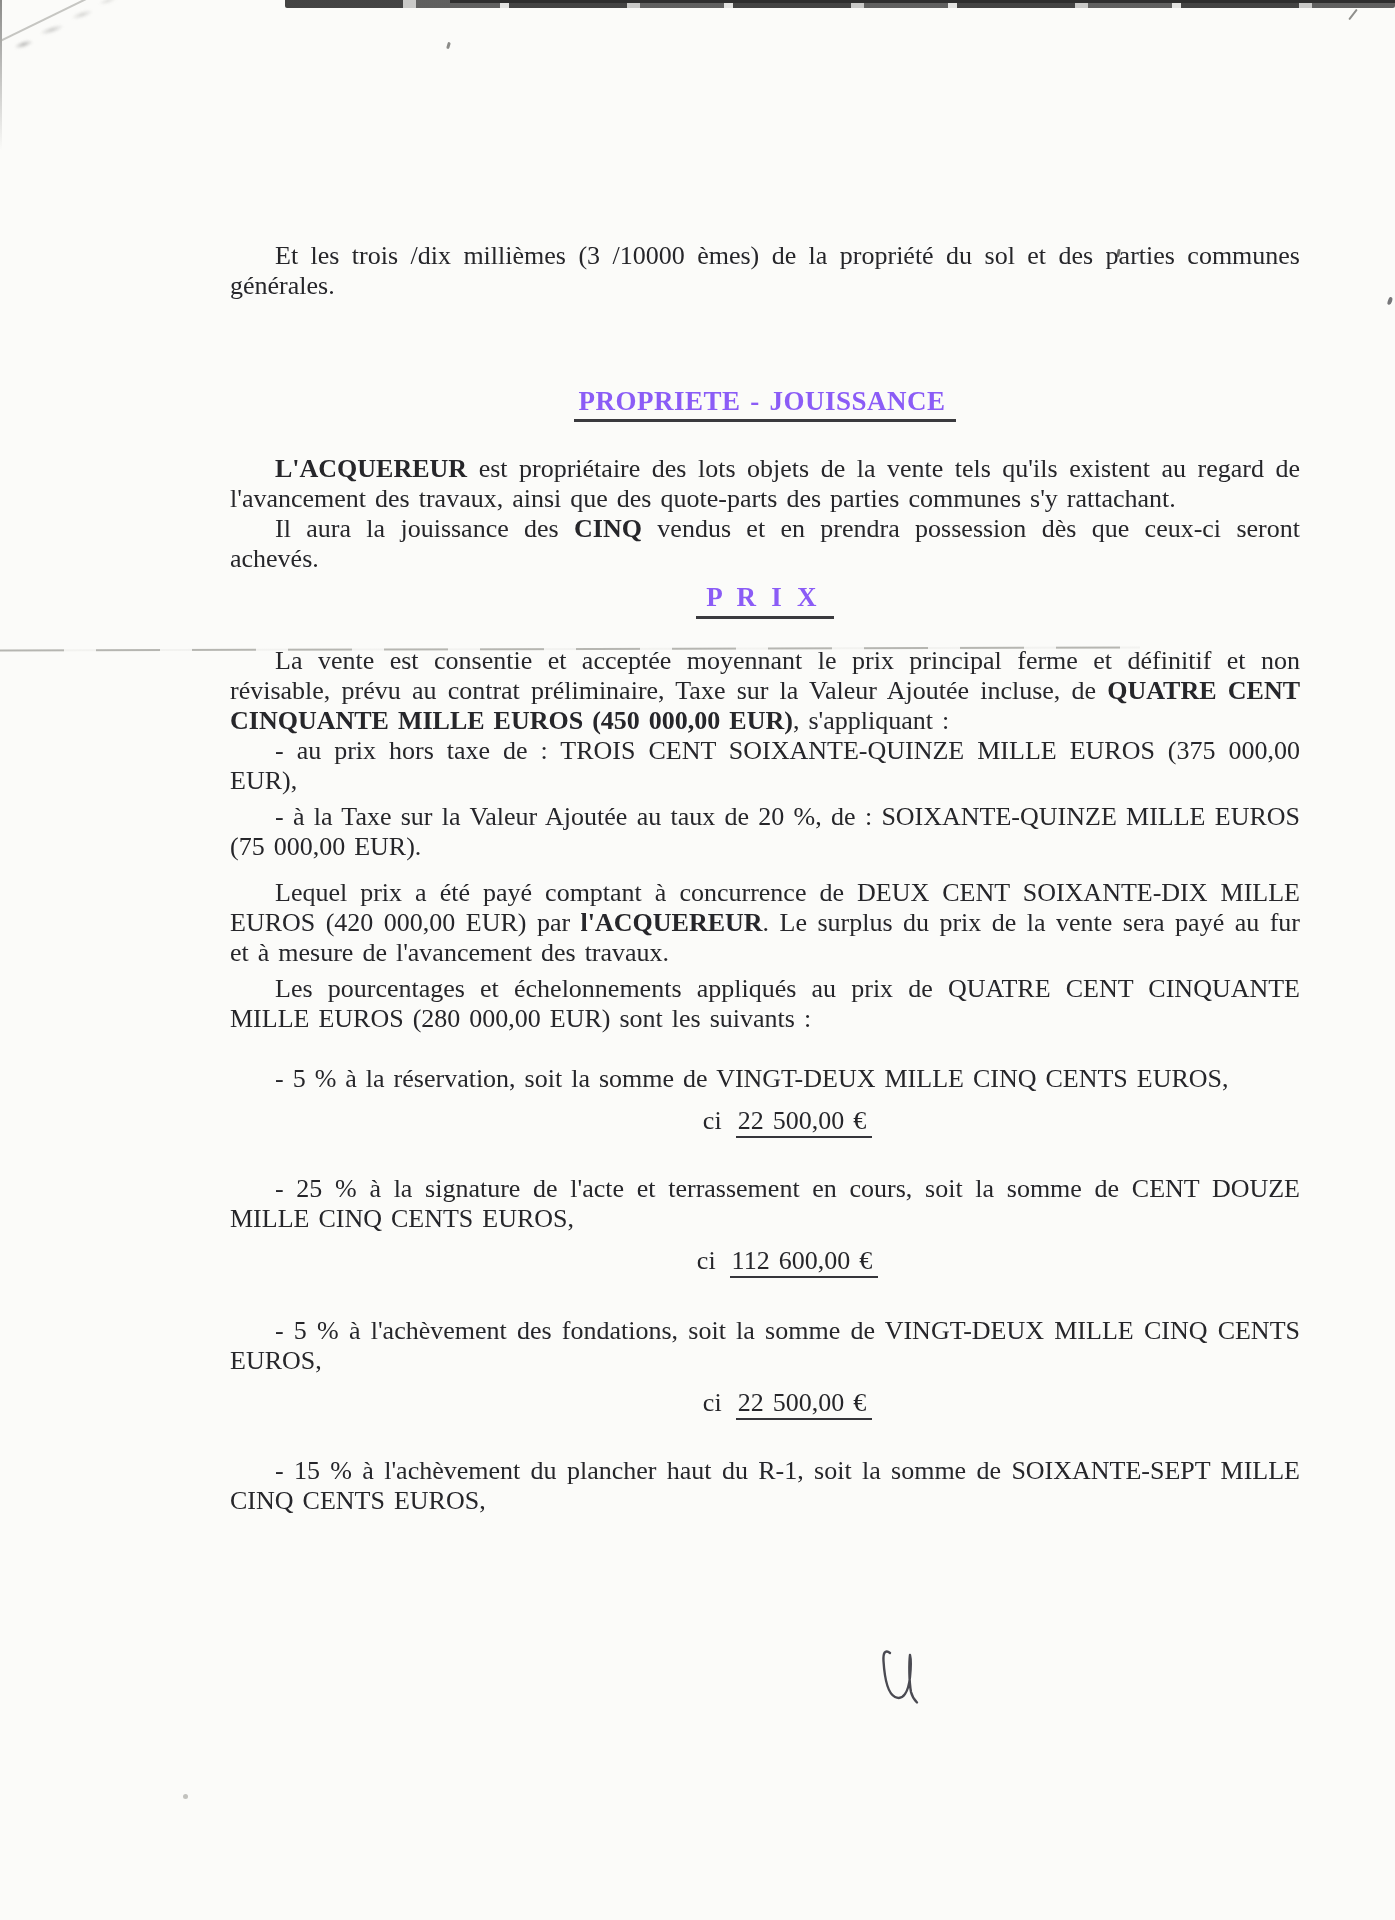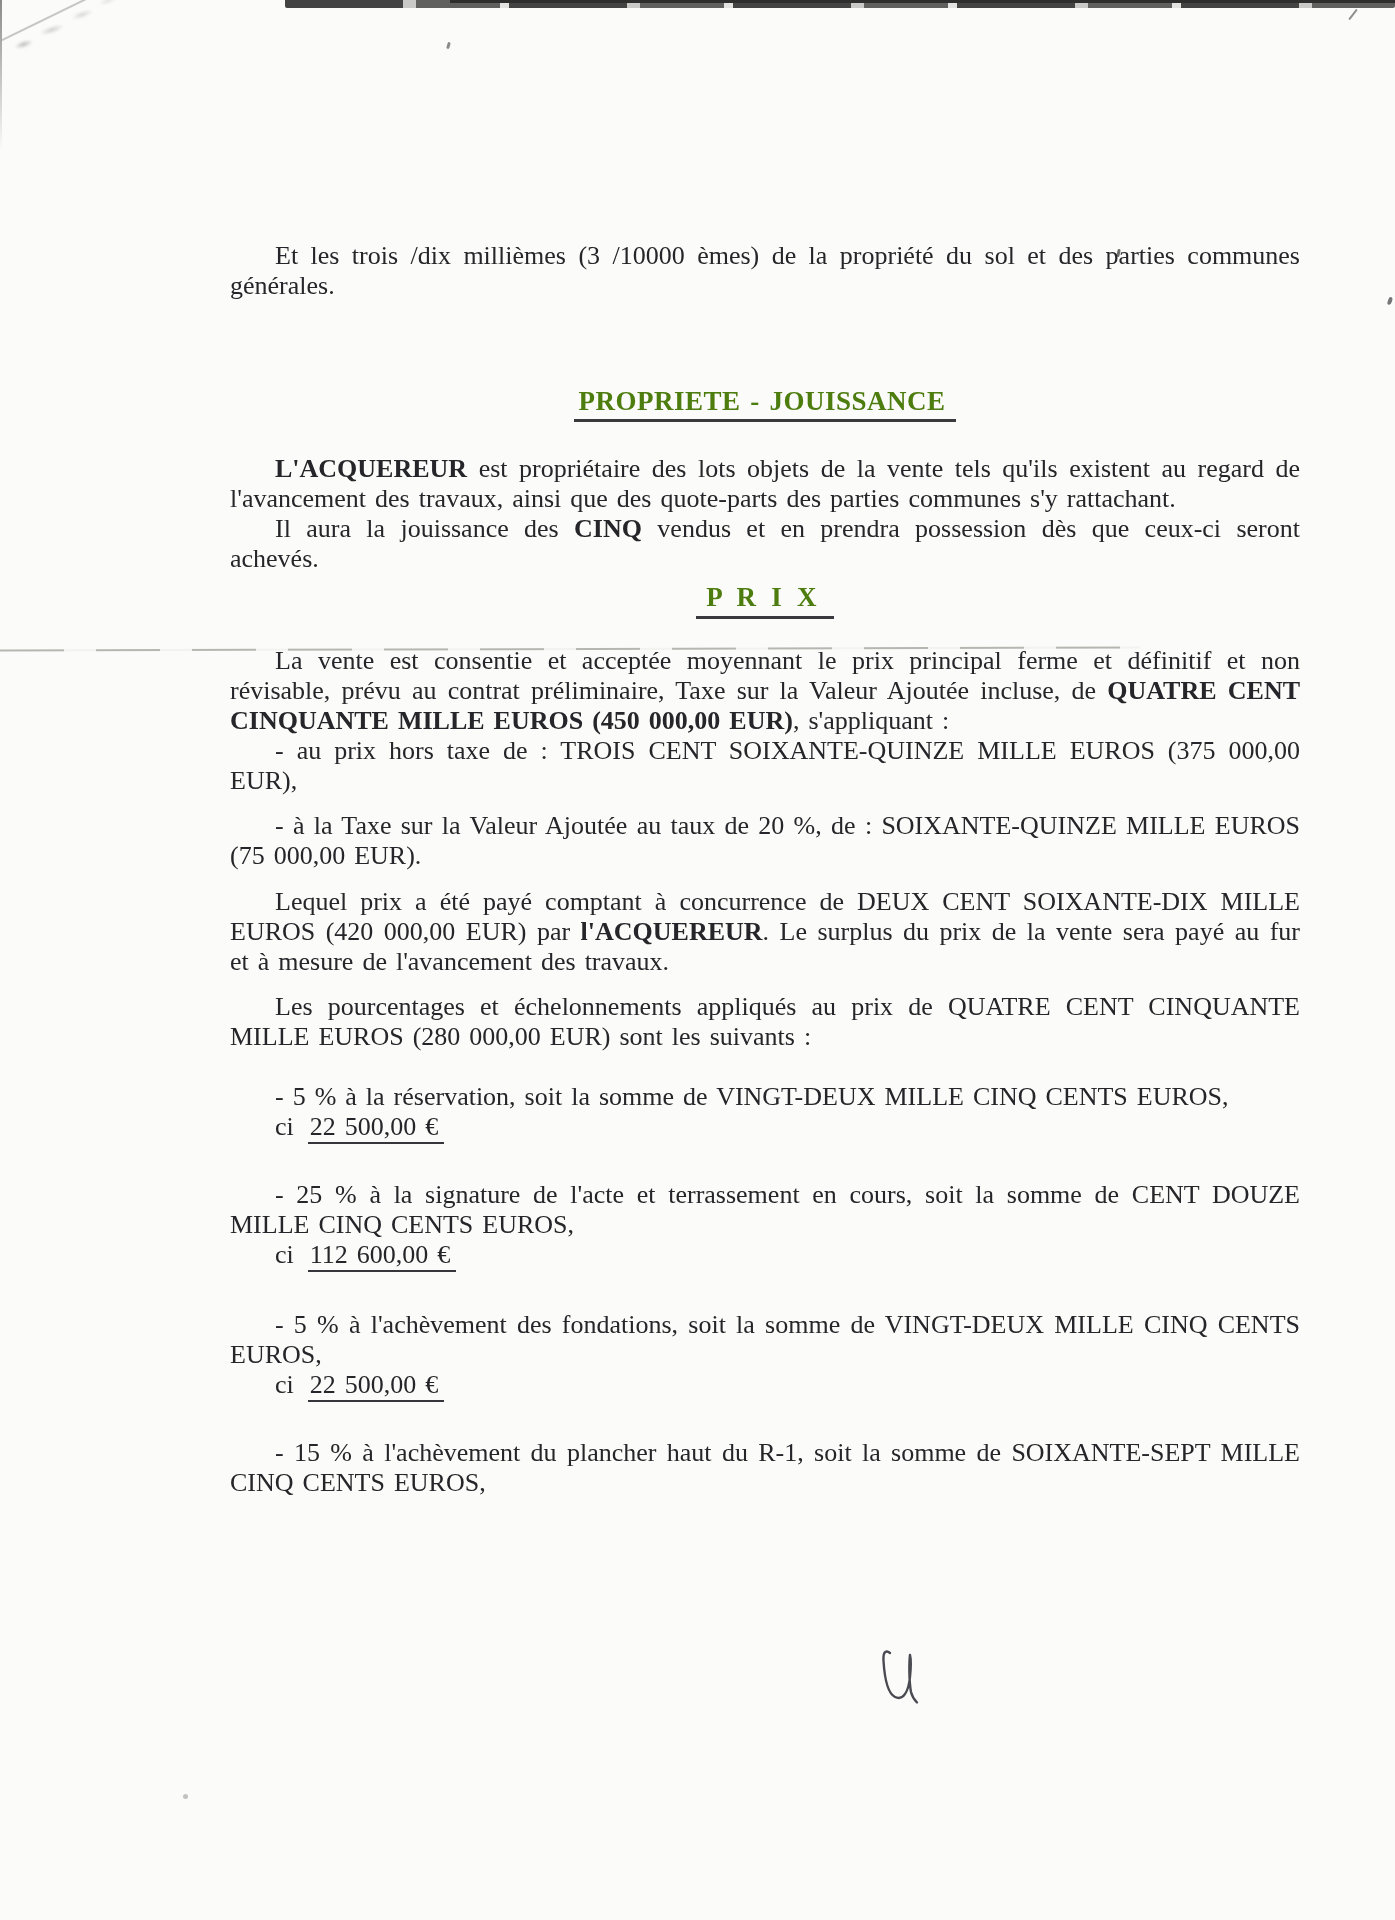--- a/index.html
+++ b/index.html
@@ -66,32 +66,32 @@
     font-size:26px;line-height:30px;
     word-spacing:2.5px;
   }
   .para{
     margin:0;text-align:justify;text-indent:45px;
   }
   .b{font-weight:bold;}
   .heading-wrap{text-align:center;margin:85px 0 32px 0;text-indent:0;}
   .heading{
     display:inline-block;font-weight:bold;font-size:27px;
-    letter-spacing:.5px;color:#4d7c0f;
+    letter-spacing:.5px;color:#8b5cf6;
     border-bottom:3px solid #3a3a3e;
     padding:0 10px 3px 4px;
   }
   .heading-wrap.prix{margin:8px 0 27px 0;}
   .heading.prix{letter-spacing:3px;padding:0 14px 4px 10px;}
-  .mt10{margin-top:15px;}
+  .mt10{margin-top:6px;}
   .mt16{margin-top:16px;}
   .installment{margin-top:30px;}
   .installment.g38{margin-top:38px;}
   .installment.g40{margin-top:40px;}
-  .ci-line{margin:0;text-indent:45px;text-align:left;}
+  .ci-line{margin:12px;text-indent:45px;text-align:center;}
   .ci-label{margin-right:14px;}
   .amount{
     border-bottom:2px solid #35353a;
     padding:0 6px 1px 2px;
   }
 
   .handwriting{position:absolute;left:880px;top:1646px;width:44px;height:62px;}
 </style>
 </head>
 <body>

